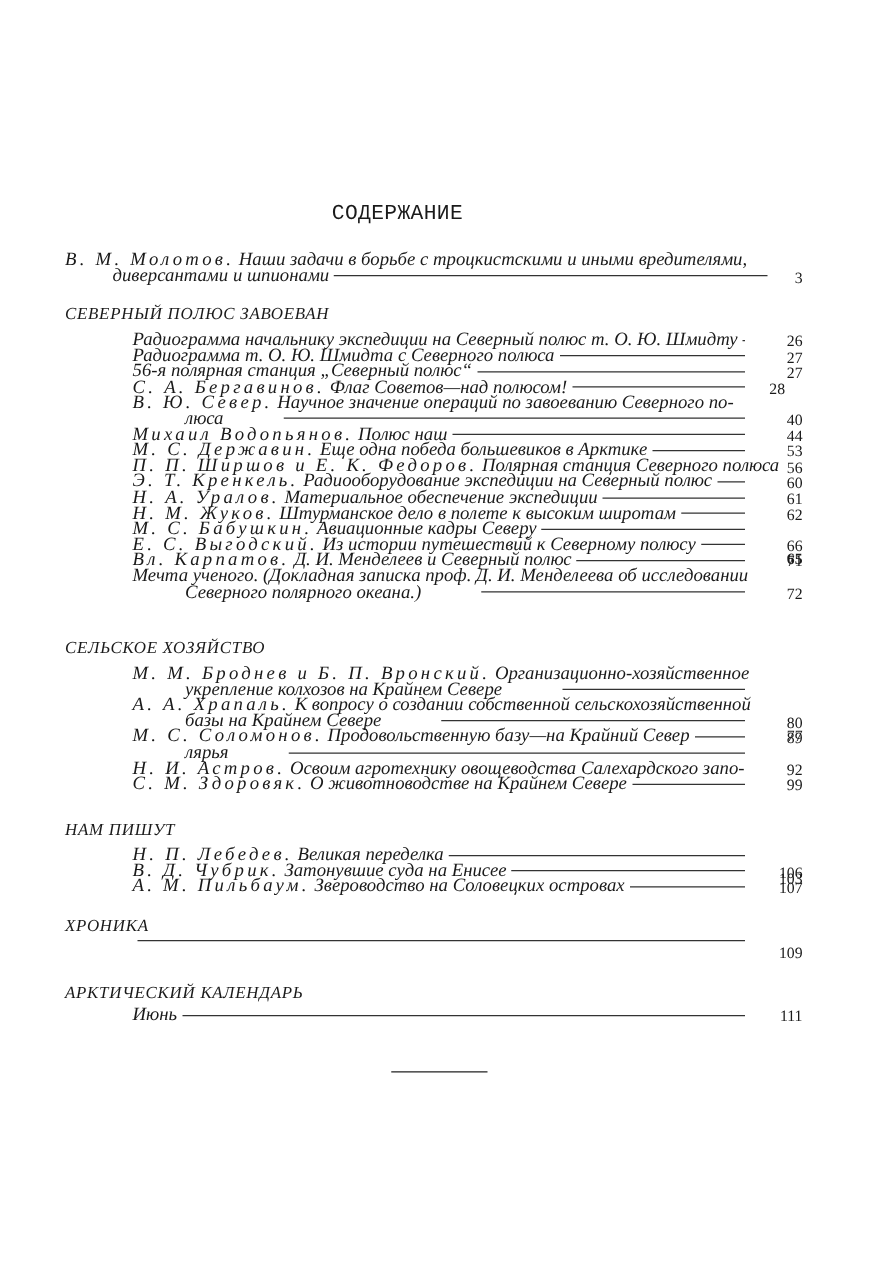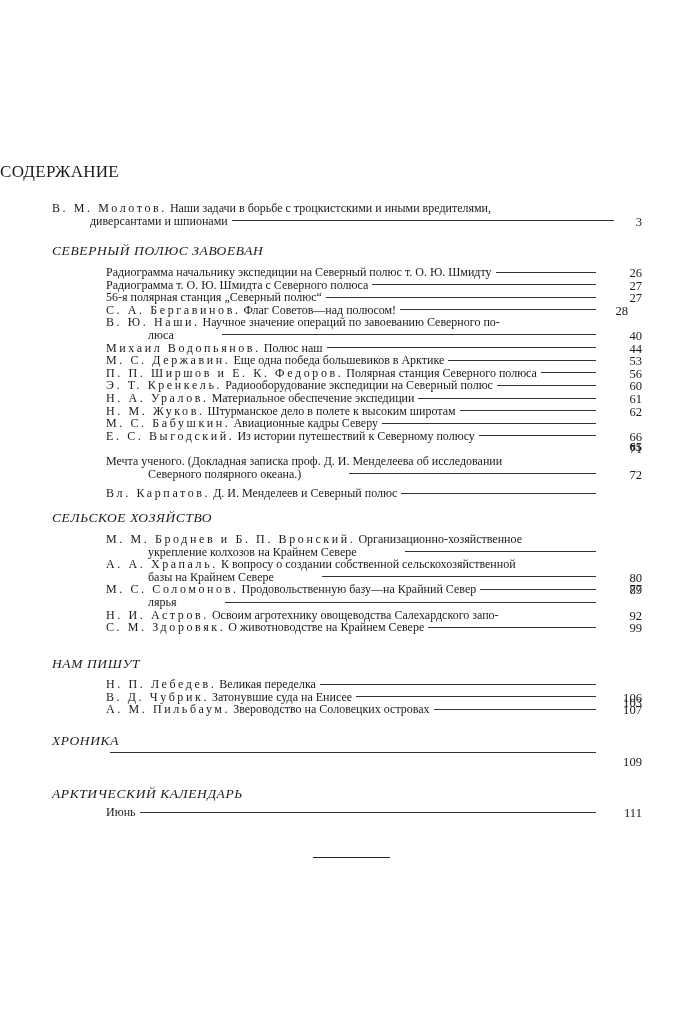--- a/index.html
+++ b/index.html
@@ -3,25 +3,25 @@
 <meta charset="utf-8">
 <style>
   html, body { margin: 0; padding: 0; background: #ffffff; }
   body {
     width: 697px; height: 1024px; position: relative; overflow: hidden;
     font-family: "Liberation Serif", "DejaVu Serif", serif;
     color: #1a1a1a;
   }
   .page-title {
     position: absolute; top: 162px; left: 0; width: 636px;
-    text-align: left; font-size: 17px; letter-spacing: 0.3px;
+    text-align: center; font-size: 17px; letter-spacing: 0.3px; font-family: Liberation Mono, monospace;
   }
   .toc { position: absolute; left: 0; top: 0; width: 697px; }
   .entry {
-    position: absolute; font-size: 12px; line-height: 12.5px;
+    position: absolute; font-size: 15px; line-height: 12.5px; font-style: italic;
   }
   .entry .line { display: flex; align-items: baseline; white-space: nowrap; }
   .entry .cont { padding-left: 38px; }
   .entry.indent .cont { padding-left: 42px; gap: 44px; }
   .author { letter-spacing: 2.6px; }
   .leader {
     flex: 1; border-bottom: 1px solid #333; margin: 0 4px 3px 4px;
     height: 0; align-self: flex-end; position: relative; top: -3px;
   }
   .page-num {
@@ -81,21 +81,21 @@
       <div class="line">
         <span class="author">С. А. Бергавинов.</span>
         <span>&nbsp;</span>
         <span>Флаг Советов—над полюсом!</span>
         <span class="leader"></span>
       </div>
     </div>
     <div class="page-num" style="top: 303.8px; right: 69px;">28</div>
     <div class="entry indent" style="top: 316.4px; left: 106px; width: 494px;">
       <div class="line">
-        <span class="author">В. Ю. Наши.</span>
+        <span class="author">В. Ю. Север.</span>
         <span>&nbsp;</span>
         <span>Научное значение операций по завоеванию Северного по-</span>
       </div>
       <div class="line cont">
         <span>люса</span>
         <span class="leader"></span>
       </div>
     </div>
     <div class="page-num" style="top: 329px; right: 55px;">40</div>
     <div class="entry indent" style="top: 341.6px; left: 106px; width: 494px;">
@@ -163,21 +163,21 @@
     <div class="page-num" style="top: 440px; right: 55px; font-weight: bold;">65</div>
     <div class="entry indent" style="top: 429.8px; left: 106px; width: 494px;">
       <div class="line">
         <span class="author">Е. С. Выгодский.</span>
         <span>&nbsp;</span>
         <span>Из истории путешествий к Северному полюсу</span>
         <span class="leader"></span>
       </div>
     </div>
     <div class="page-num" style="top: 429.8px; right: 55px;">66</div>
-    <div class="entry indent" style="top: 442.4px; left: 106px; width: 494px; margin-top: 45px;">
+    <div class="entry indent" style="top: 442.4px; left: 106px; width: 494px;">
       <div class="line">
         <span class="author">Вл. Карпатов.</span>
         <span>&nbsp;</span>
         <span>Д. И. Менделеев и Северный полюс</span>
         <span class="leader"></span>
       </div>
     </div>
     <div class="page-num" style="top: 442.4px; right: 55px;">71</div>
     <div class="entry indent" style="top: 455px; left: 106px; width: 494px;">
       <div class="line">

